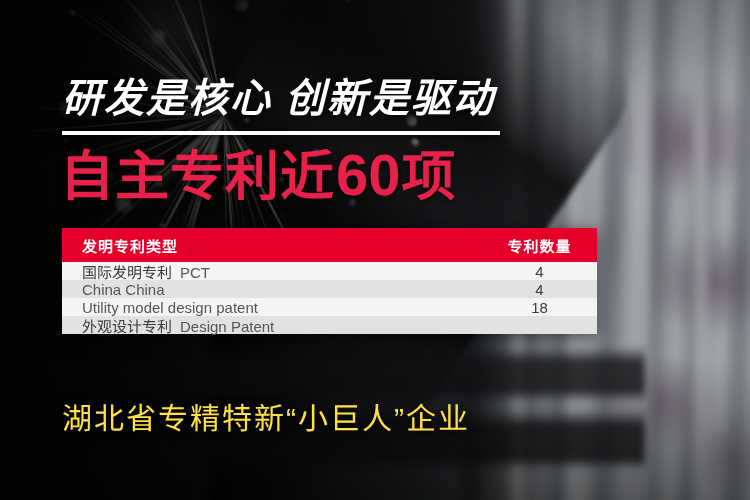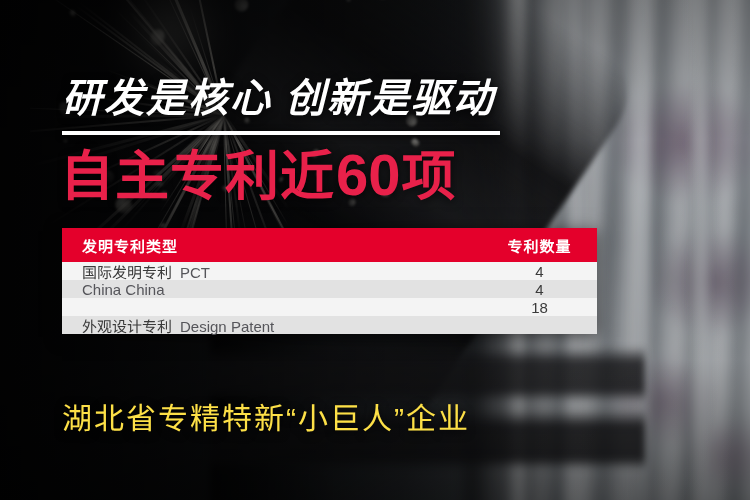--- a/index.html
+++ b/index.html
@@ -443,20 +443,21 @@
             <div class="c-count">4</div>
           </div>
           <div class="pt-row even">
             <div class="c-type">
               <span class="en">China China</span>
             </div>
             <div class="c-count">4</div>
           </div>
           <div class="pt-row odd">
             <div class="c-type">
+              <span class="en">Utility model design patent</span>
             </div>
             <div class="c-count">18</div>
           </div>
           <div class="pt-row even">
             <div class="c-type">
               <span class="zh">外观设计专利</span>
               <span class="en">Design Patent</span>
             </div>
           </div>
         </div>

